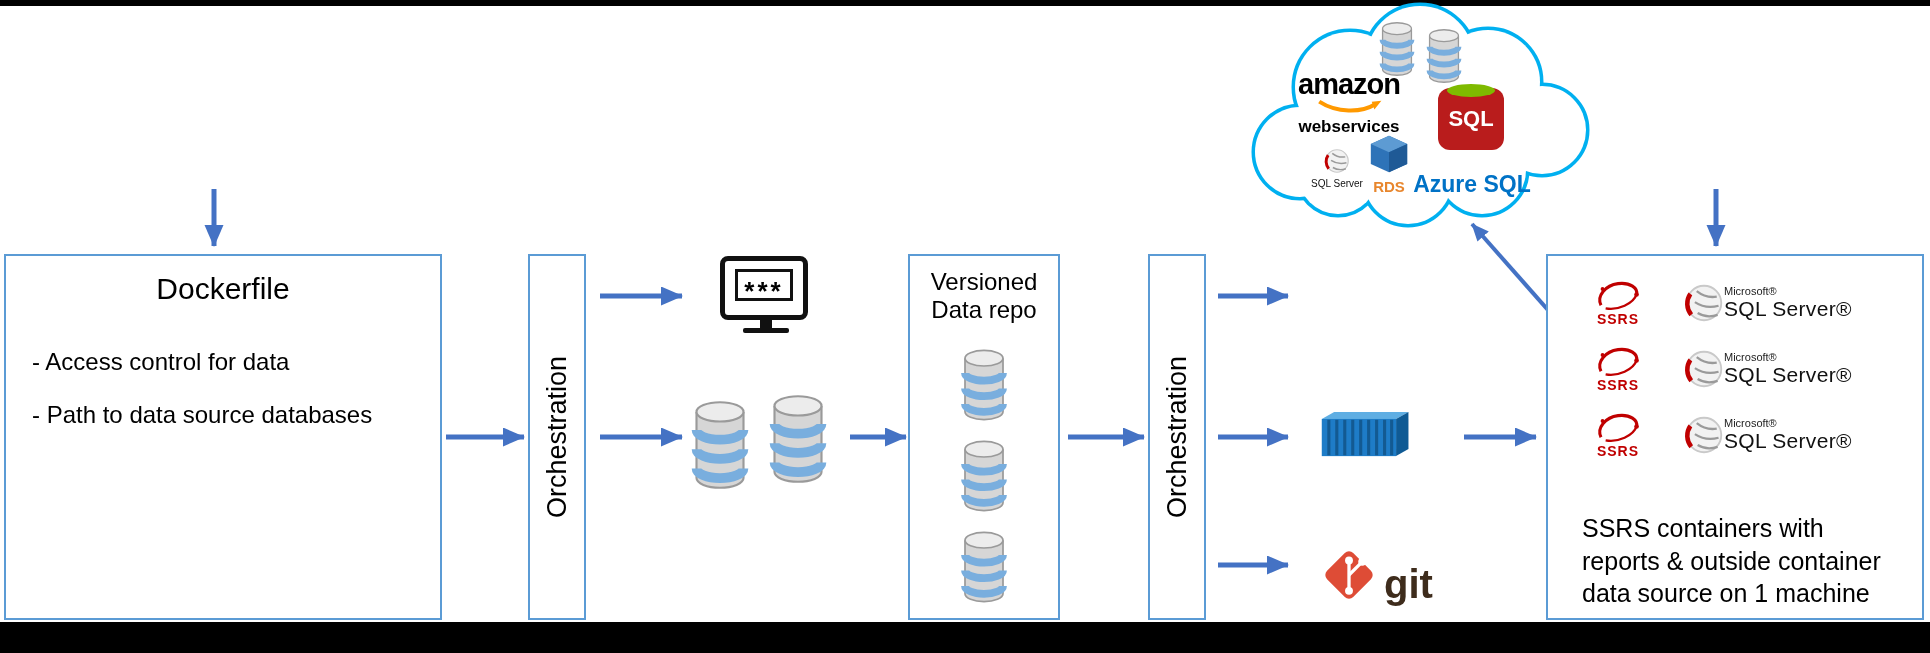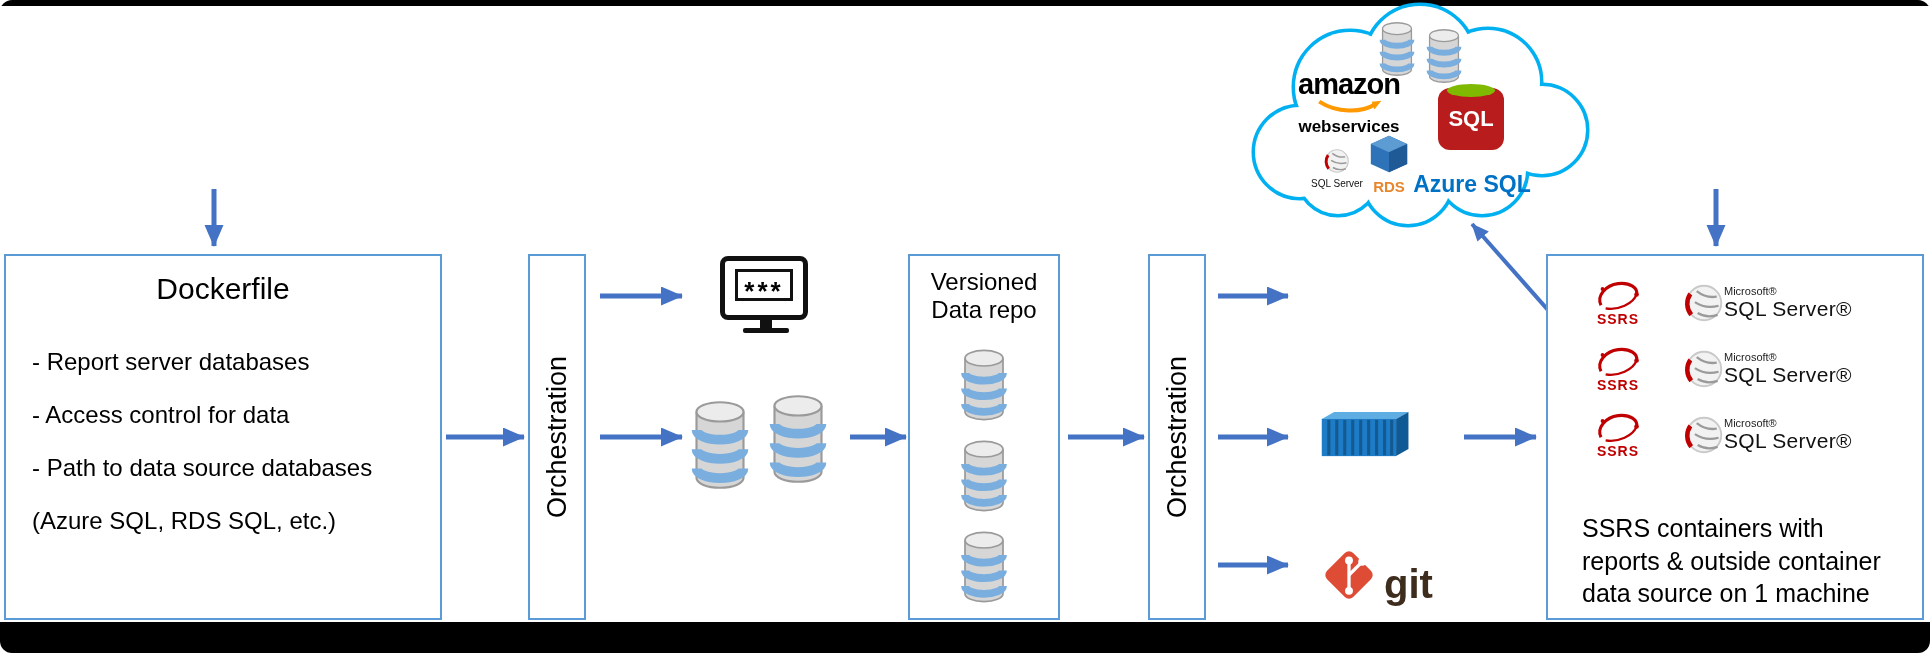--- a/index.html
+++ b/index.html
@@ -1,18 +1,18 @@
 <!DOCTYPE html>
 <html><head>
 <meta charset="utf-8">
 <style>
   html,body { margin:0; padding:0; background:#fff; }
   #canvas {
     position:relative; width:1930px; height:653px; overflow:hidden;
-    background:#ffffff; font-family:"Liberation Sans", sans-serif; color:#000;border-radius:12px;
+    background:#ffffff; font-family:"Liberation Sans", sans-serif; color:#000;
   }
   .abs { position:absolute; }
   .bar { position:absolute; left:0; width:1930px; background:#000; }
   .bar.top { top:0; height:6px; }
   .bar.bottom { top:622px; height:31px; }
 
   .box { position:absolute; background:#fff; border:2px solid #5B9BD5; box-sizing:border-box; }
 
   
   .al  { stroke:#4472C4; stroke-width:5; marker-end:url(#ah); }
@@ -191,24 +191,22 @@
   <svg class="abs" style="left:1696px; top:186px;" width="40" height="66">
       <line class="al" x1="20" y1="3" x2="20" y2="60"></line>
     </svg>
   <svg class="abs" style="left:1452px; top:212px;" width="140" height="140">
       <line class="al2" x1="126" y1="132" x2="20" y2="12"></line>
     </svg>
 
   <div class="box" style="left:4px; top:254px; width:438px; height:366px;">
     <div class="dock-title">Dockerfile</div>
     <div class="dock-items">
-      <div>- Report server databases</div>
       <div>- Access control for data</div>
       <div>- Path to data source databases</div>
-      <div>(Azure SQL, RDS SQL, etc.)</div>
     </div>
   </div>
 
   <div class="box" style="left:528px; top:254px; width:58px; height:366px;">
     <div class="vwrap">
         <span class="vtext">Orchestration</span>
       </div>
   </div>
 
   <div class="monitor" style="left:720px; top:256px;">

